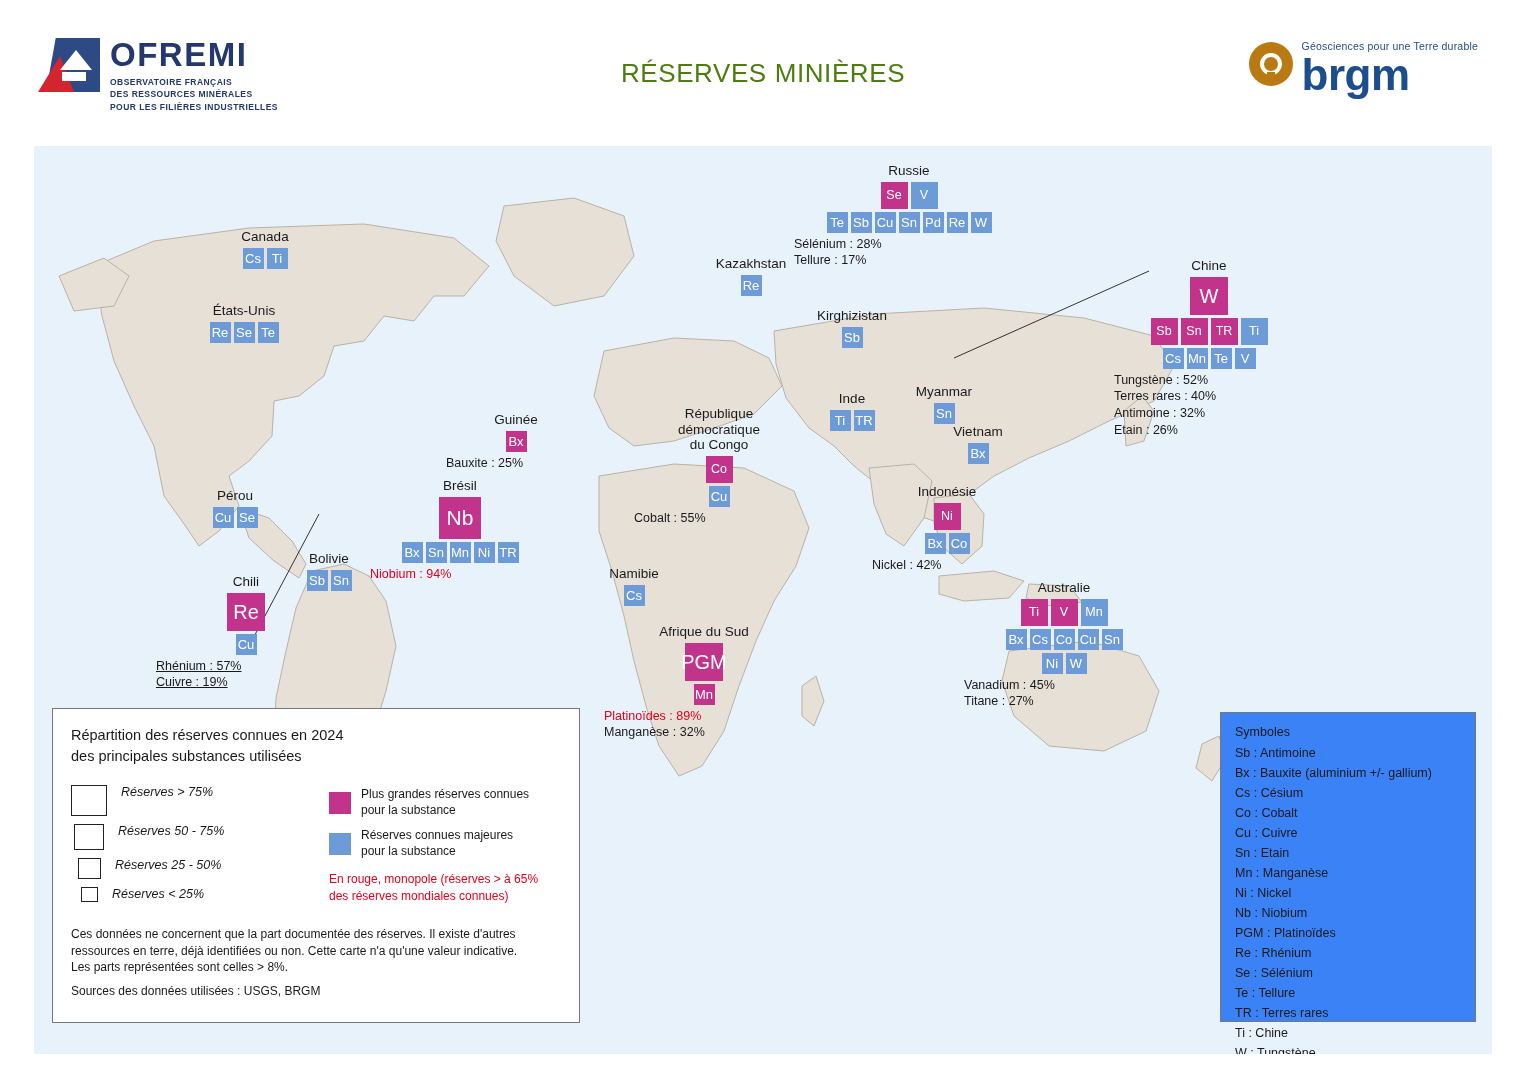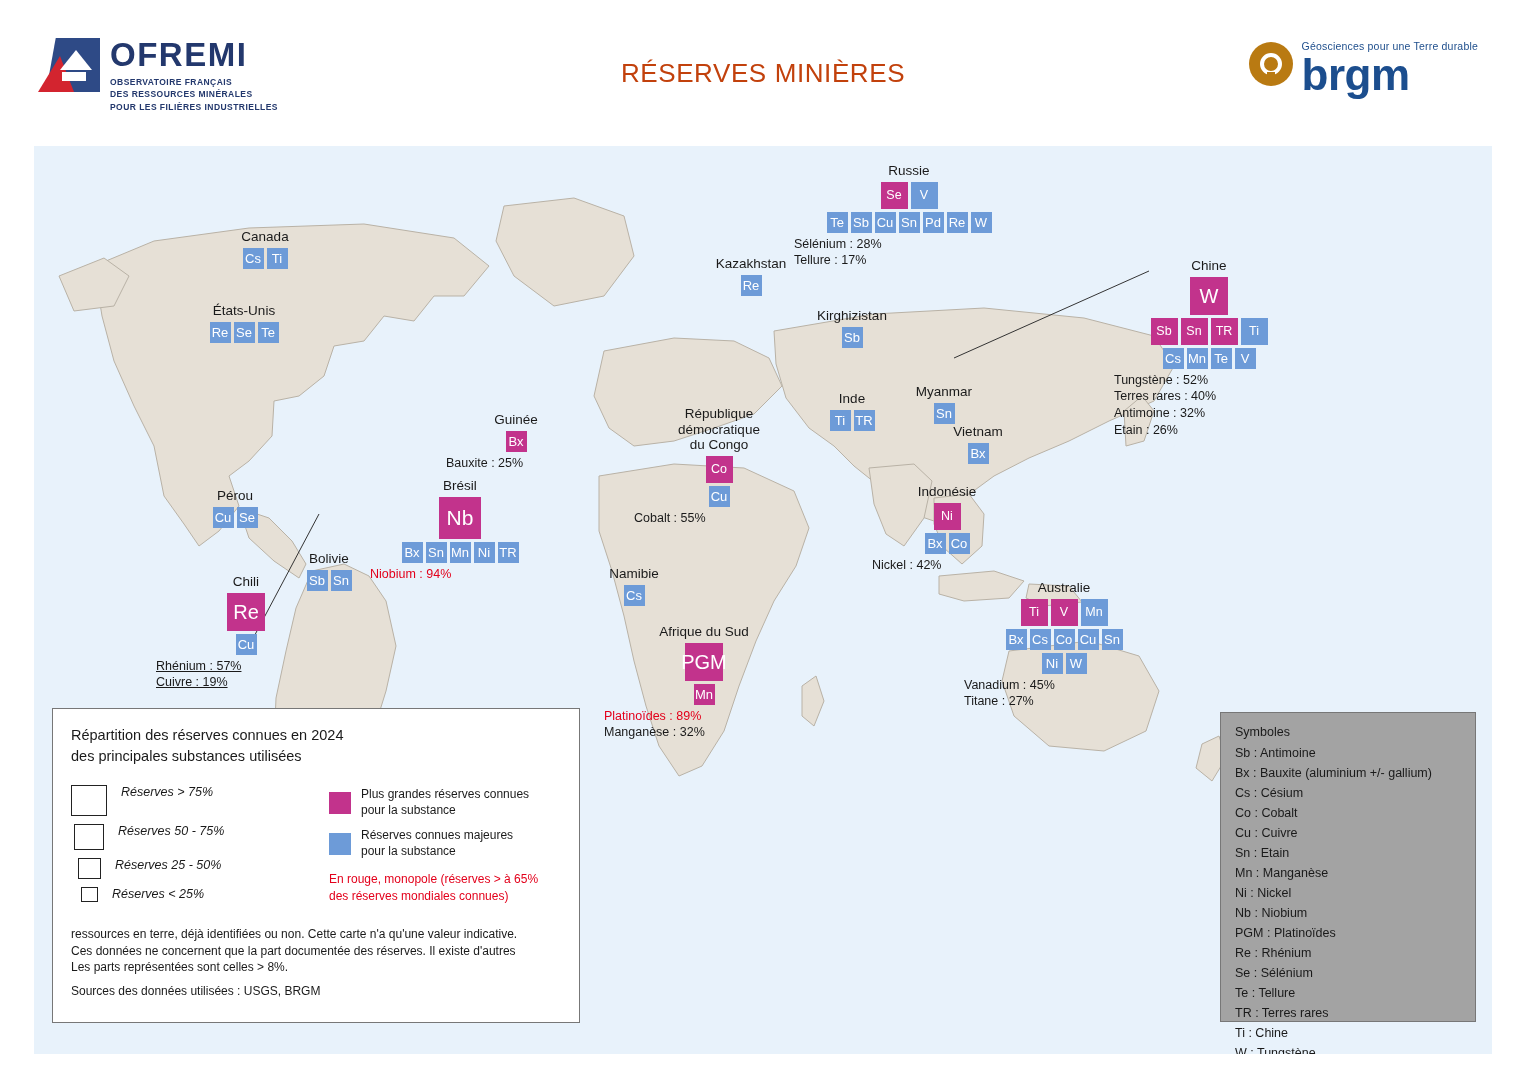--- a/index.html
+++ b/index.html
@@ -79,21 +79,21 @@
     line-height: 1.5;
     margin-top: 3px;
   }
   .main-title {
     position: absolute;
     left: 0; top: 58px;
     width: 1526px;
     text-align: center;
     font-size: 26px;
     letter-spacing: 0.6px;
-    color: #c2410c;
+    color: #4d7c0f;
   }
   .logo-brgm {
     position: absolute;
     right: 48px; top: 38px;
     display: flex;
     align-items: flex-start;
   }
   .brgm-circle {
     width: 44px; height: 44px;
     border-radius: 50%;
@@ -280,21 +280,21 @@
     font-size: 12px;
     margin-top: 8px;
   }
 
   
   .symbols {
     position: absolute;
     right: 16px; top: 566px;
     width: 256px;
     height: 310px;
-    background: #a3a3a3;
+    background: #3b82f6;
     border: 1px solid #777777;
     box-sizing: border-box;
     padding: 12px 14px;
   }
   .symbols .stitle {
     font-size: 12.5px;
     margin-bottom: 4px;
   }
   .symbols .sline {
     font-size: 12.5px;
@@ -627,22 +627,22 @@
             <div>pour la substance</div>
           </div>
         </div>
         <div class="legend-red">
           <div>En rouge, monopole (réserves &gt; à 65%</div>
           <div>des réserves mondiales connues)</div>
         </div>
       </div>
     </div>
     <div class="legend-foot">
+      <div>Ces données ne concernent que la part documentée des réserves. Il existe d'autres</div>
       <div>ressources en terre, déjà identifiées ou non. Cette carte n'a qu'une valeur indicative.</div>
-      <div>Ces données ne concernent que la part documentée des réserves. Il existe d'autres</div>
       <div>Les parts représentées sont celles &gt; 8%.</div>
     </div>
     <div class="legend-src">Sources des données utilisées : USGS, BRGM</div>
   </div>
 
   <div class="symbols">
     <div class="stitle">Symboles</div>
     <div>
       <div class="sline">Sb : Antimoine</div>
       <div class="sline">Bx : Bauxite (aluminium +/- gallium)</div>

